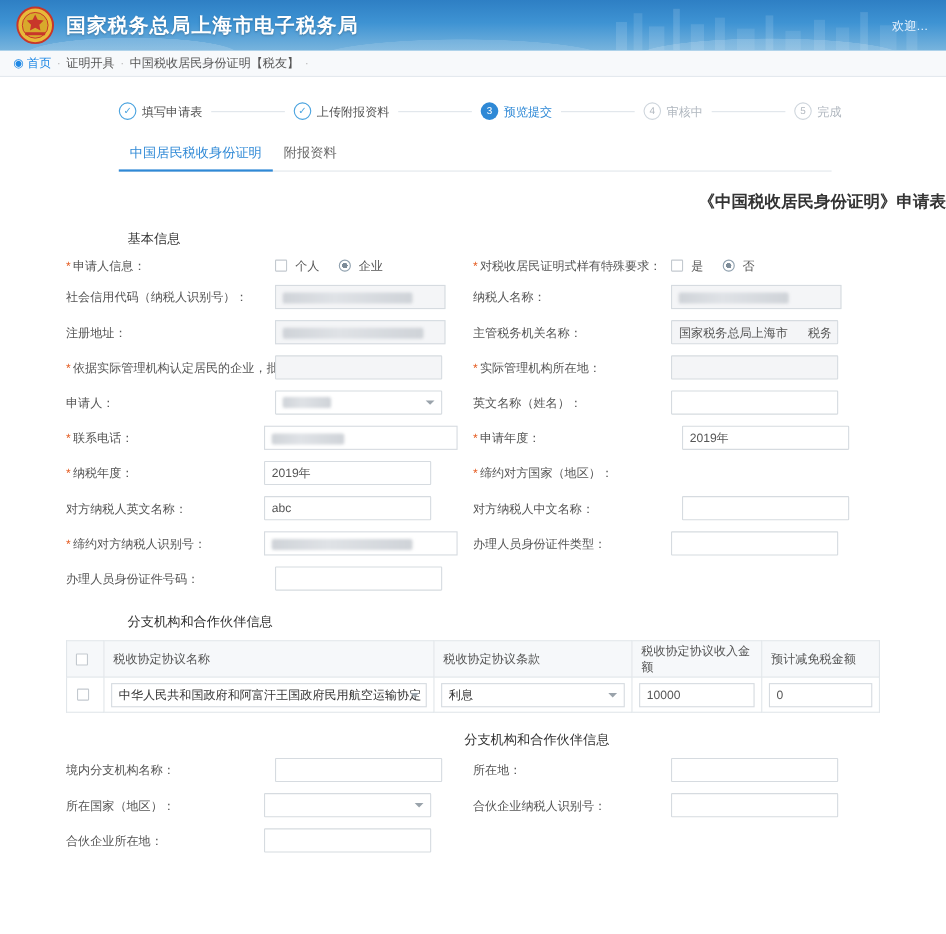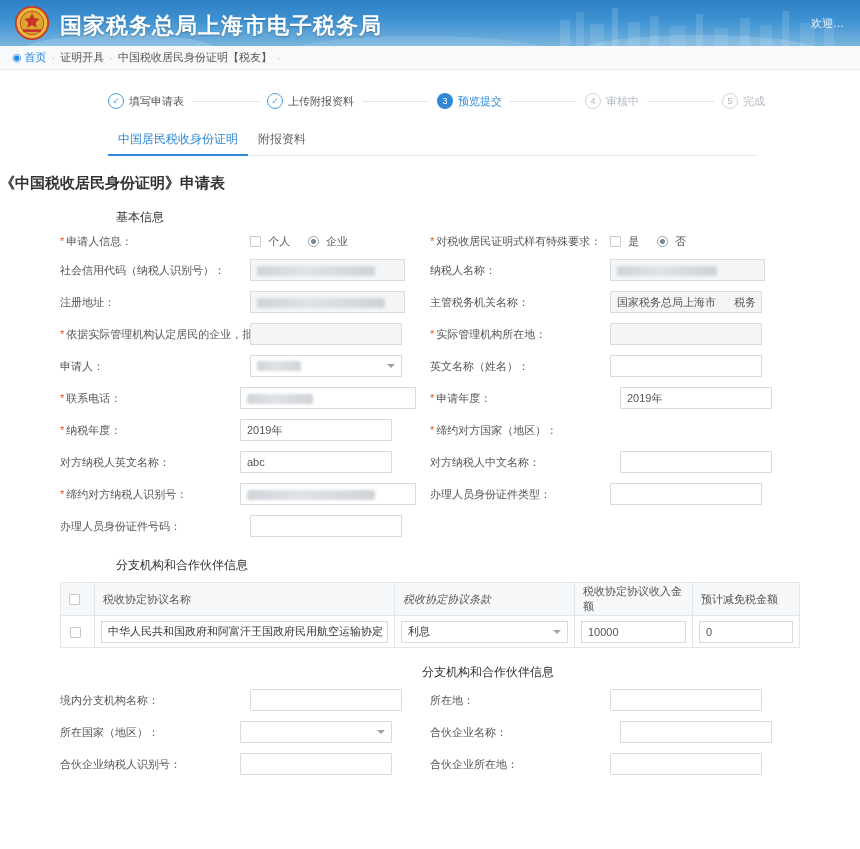--- a/index.html
+++ b/index.html
@@ -30,21 +30,21 @@
   .banner .skyline {
     position:absolute; right:10px; bottom:0; width:300px; height:44px;
     opacity:.35;
   }
   .logo {
     position: absolute; left: 14px; top: 5px;
     width: 36px; height: 36px;
   }
   .banner-title {
     position: absolute; left: 60px; top: 11px;
-    color: #fff; font-size: 22px; font-weight: bold;
+    color: #fff; font-size: 18px; font-weight: bold;
     letter-spacing: 1px;
     text-shadow: 0 1px 2px rgba(0,0,0,.25);
   }
   .banner-right {
     position:absolute; right: 16px; top: 16px;
     color:#eaf4ff; font-size: 11px;
   }
 
   
   .crumbbar {
@@ -93,21 +93,21 @@
     color:#666; cursor:pointer;
   }
   .tab.sel {
     color:#2f89d6;
     border-bottom: 2px solid #2f89d6;
     margin-bottom:-1px;
   }
 
   
   .form-title {
-    text-align:left;
+    text-align:right;
     font-size: 15px; font-weight: bold;
     color:#333;
     margin: 18px 0 16px 0;
   }
 
   
   .section-title {
     margin-left: 116px;
     font-size: 12px; color:#333;
     margin-bottom: 8px;
@@ -415,21 +415,21 @@
 
 <div class="section-title" style="margin-top:20px;">分支机构和合作伙伴信息</div>
 <div class="tbl-wrap">
   <table class="agreement">
     <thead>
       <tr>
         <th class="cbcol">
           <span class="chk"></span>
         </th>
         <th style="width:300px;">税收协定协议名称</th>
-        <th style="width:180px;font-style:italic;">税收协定协议条款</th>
+        <th style="width:180px;">税收协定协议条款</th>
         <th style="width:118px;">税收协定协议收入金额</th>
         <th>预计减免税金额</th>
       </tr>
     </thead>
     <tbody>
       <tr>
         <td class="cbcol">
           <span class="chk"></span>
         </td>
         <td>
@@ -469,24 +469,20 @@
   </div>
 
   <div class="fld rt">
     <div class="lab">所在国家（地区）：</div>
     <div class="selbox w176">
       <span class="val"></span>
       <span class="caret"></span>
     </div>
   </div>
 
-  <div class="fld">
-    <div class="lab">合伙企业名称：</div>
-    <input class="box w155" style="">
-  </div>
   <div class="fld rt">
     <div class="lab">合伙企业纳税人识别号：</div>
     <input class="box w176" style="">
   </div>
 
   <div class="fld rt">
     <div class="lab">合伙企业所在地：</div>
     <input class="box w176" style="">
   </div>
 

